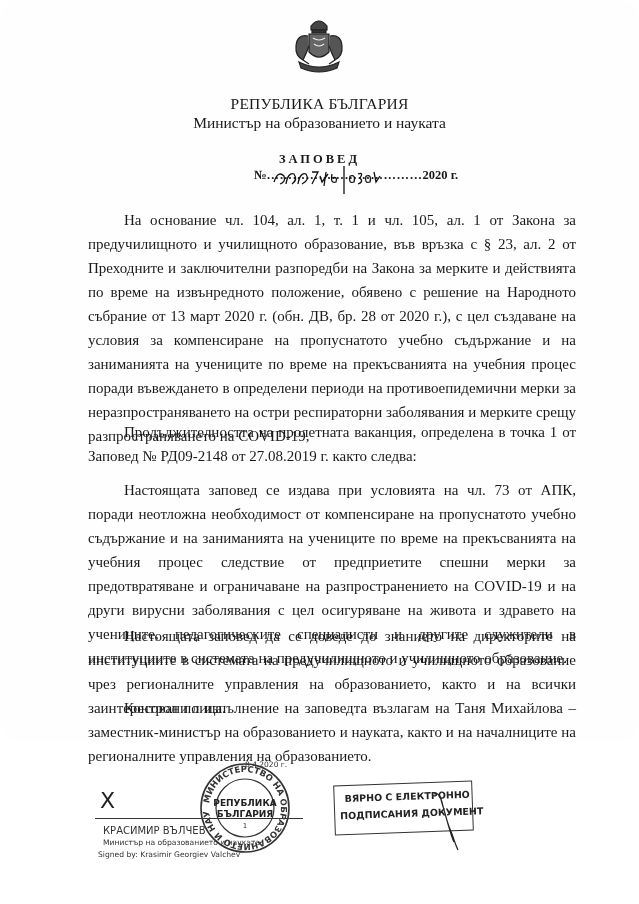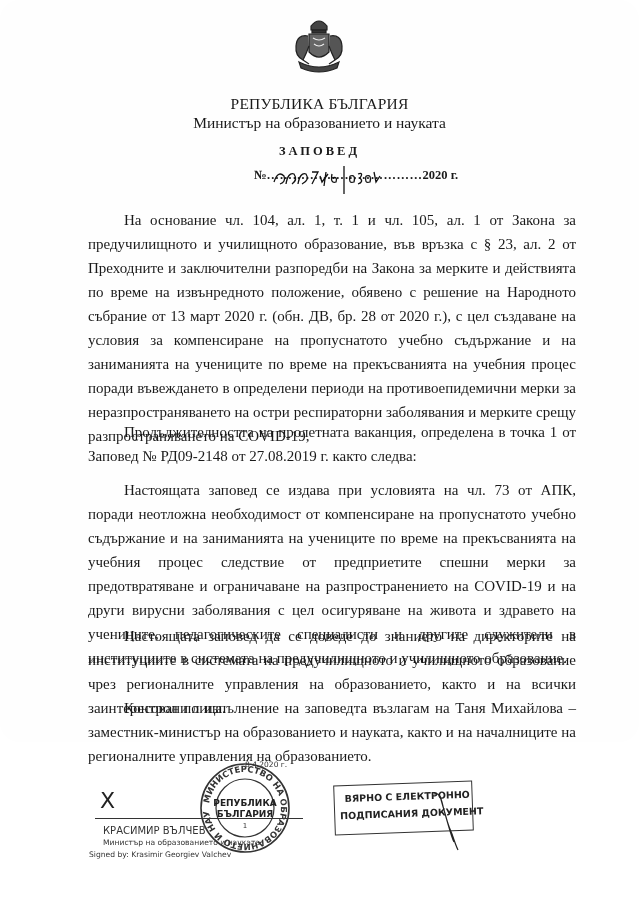--- a/index.html
+++ b/index.html
@@ -5,39 +5,39 @@
     html, body { margin: 0; padding: 0; }
     body {
       width: 639px; height: 904px; background: #ffffff; overflow: hidden;
       font-family: "Liberation Serif", "DejaVu Serif", serif; color: #1a1a1a;
       position: relative;
     }
     .page { position: absolute; left: 0; top: 0; width: 639px; height: 742px; background: #fefefe; border-radius: 19px; }
     .crest { position: absolute; left: 289px; top: 12px; width: 60px; height: 68px; }
     .hdr1 { position: absolute; left: 0; width: 639px; top: 95px; text-align: center; font-size: 15.5px; letter-spacing: 0.2px; }
     .hdr2 { position: absolute; left: 0; width: 639px; top: 114px; text-align: center; font-size: 15.5px; }
-    .order-title { position: absolute; left: 0; width: 639px; top: 144px; text-align: center; font-size: 12.5px; font-weight: bold; letter-spacing: 3px; }
+    .order-title { position: absolute; left: 0; width: 639px; top: 152px; text-align: center; font-size: 12.5px; font-weight: bold; letter-spacing: 3px; }
     .order-no { position: absolute; left: 254px; top: 168px; font-size: 12.5px; font-weight: bold; white-space: nowrap; }
     .order-no .dots { letter-spacing: 0.5px; }
     .handwrite { position: absolute; left: 272px; top: 160px; width: 110px; height: 34px; }
     .para { position: absolute; left: 88px; width: 488px; font-size: 15px; line-height: 24px; text-align: justify; font-family: Liberation Serif, serif; }
     .para .indent { display: inline-block; width: 36px; }
     .p1 { top: 208px; }
     .section { position: absolute; left: 0; width: 639px; top: 385px; text-align: center; font-size: 12.5px; font-weight: bold; letter-spacing: 3px; }
     .p2 { top: 420px; }
     .quote { position: absolute; left: 122px; top: 456px; font-size: 12.3px; }
     .p3 { top: 478px; }
     .p4 { top: 624px; }
     .p5 { top: 696px; }
     .sig-date { position: absolute; left: 245px; top: 760px; font-family: "DejaVu Sans", sans-serif; font-size: 7.5px; color: #333; }
     .sig-x { position: absolute; left: 100px; top: 788px; font-family: "DejaVu Sans", sans-serif; font-size: 22px; color: #222; }
     .sig-line { position: absolute; left: 95px; top: 818px; width: 208px; height: 1px; background: #333; }
     .sig-name { position: absolute; left: 103px; top: 825px; font-family: "DejaVu Sans", sans-serif; font-size: 10px; color: #333; }
     .sig-role { position: absolute; left: 103px; top: 838px; font-family: "DejaVu Sans", sans-serif; font-size: 7.6px; color: #333; }
-    .sig-by { position: absolute; left: 89px; top: 850px; font-family: "DejaVu Sans", sans-serif; font-size: 7.6px; color: #333; }
+    .sig-by { position: absolute; left: 98px; top: 850px; font-family: "DejaVu Sans", sans-serif; font-size: 7.6px; color: #333; }
     .seal { position: absolute; left: 199px; top: 762px; width: 92px; height: 92px; }
     .stamp-box { position: absolute; left: 334px; top: 783px; width: 137px; height: 48px; border: 1.5px solid #333; transform: rotate(-2deg); }
     .stamp-l1 { position: absolute; left: 10px; top: 7px; font-family: "DejaVu Sans", sans-serif; font-weight: bold; font-size: 9.5px; color: #222; white-space: nowrap; }
     .stamp-l2 { position: absolute; left: 5px; top: 24px; font-family: "DejaVu Sans", sans-serif; font-weight: bold; font-size: 9.5px; color: #222; white-space: nowrap; }
     .stamp-scribble { position: absolute; left: 432px; top: 790px; width: 30px; height: 62px; }
   </style>
 </head>
 <body>
 
 <div class="page">

